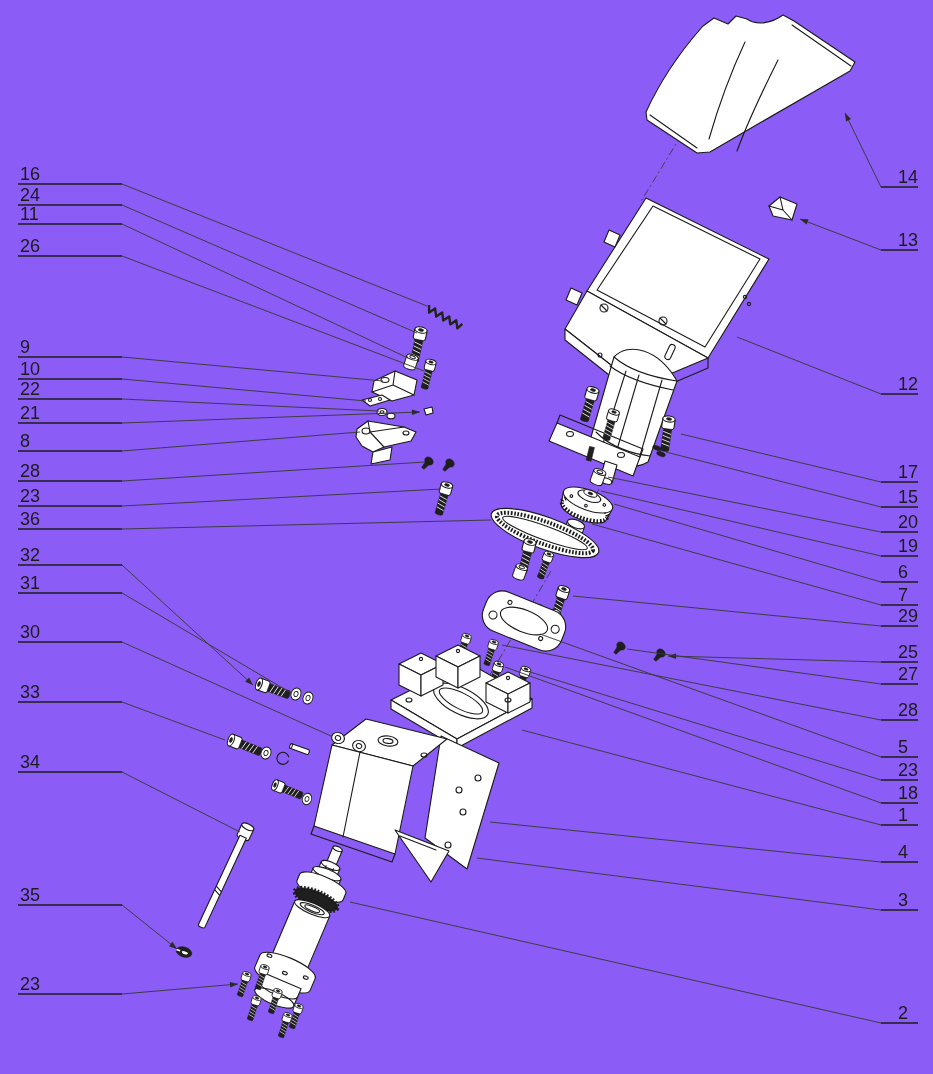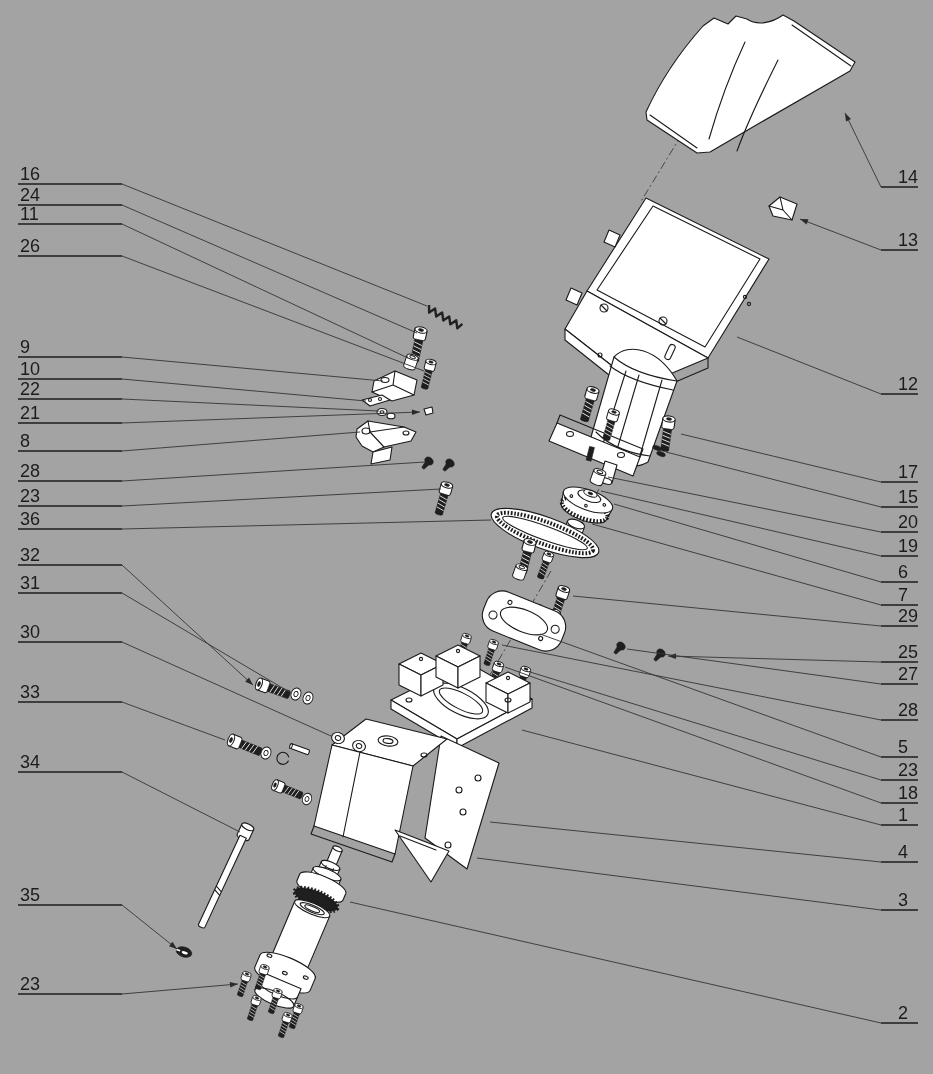--- a/index.html
+++ b/index.html
@@ -1,16 +1,16 @@
 <!DOCTYPE html>
 <html><head>
 <meta charset="utf-8">
 <style>
   html,body{margin:0;padding:0;background:#ffffff;}
-  #stage{position:relative;width:933px;height:1074px;background:#a3a3a3;overflow:hidden;
+  #stage{position:relative;width:933px;height:1074px;background:#8b5cf6;overflow:hidden;
          font-family:"Liberation Sans",sans-serif;}
   .ln{fill:none;stroke:#1a1a1a;stroke-width:1.1;stroke-linejoin:round;stroke-linecap:round;}
   .fw{fill:#ffffff;stroke:#1a1a1a;stroke-width:1.1;stroke-linejoin:round;}
   .dk{fill:#1f1f1f;stroke:#1f1f1f;stroke-width:0.6;}
   .dd{fill:none;stroke:#3c3c3c;stroke-width:0.9;stroke-dasharray:8 3 2 3;}
   .teeth{fill:none;stroke:#1a1a1a;stroke-width:4;stroke-dasharray:1.7 1.7;}
   .callout-underline{stroke:#1c1c1c;stroke-width:1.3;}
   .callout-leader{stroke:#3a3a3a;stroke-width:0.95;fill:none;}
   text.callout{font-family:"Liberation Sans",sans-serif;fill:#1c1c1c;}
 </style>

